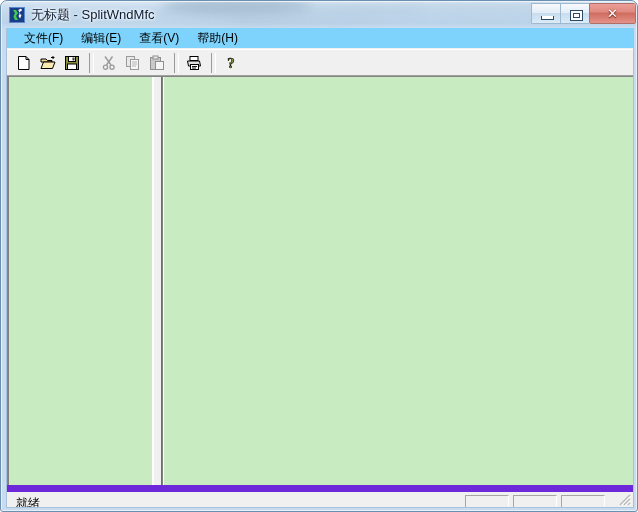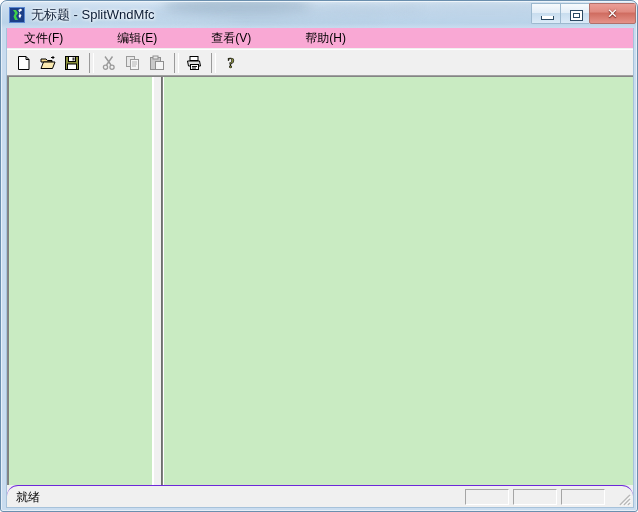--- a/index.html
+++ b/index.html
@@ -165,26 +165,25 @@
     border-bottom: 1px solid #a7c2da;
     overflow: hidden;
   }
 
   
   #menubar {
     position: absolute;
     left: 0; top: 0;
     width: 626px;
     height: 20px;
-    background: #f9a8d4;
+    background: #7dd3fc;
     display: flex;
     align-items: center;
     padding-left: 8px;
     box-sizing: border-box;
-    gap: 36px;
   }
   .menu-item {
     font-size: 12px;
     color: #000000;
     padding: 2px 9px 3px 9px;
     white-space: nowrap;
     cursor: default;
     line-height: 14px;
   }
 
@@ -265,23 +264,22 @@
     border-left: 1px solid #ffffff;
   }
 
   
   #statusbar {
     position: absolute;
     left: 0; bottom: 0;
     width: 626px;
     height: 22px;
     background: #f0f0f0;
-    border-top: 1px solid #6d28d9;
-    box-sizing: border-box;
-    border-radius: 11px;
+    border-top: 7px solid #6d28d9;
+    box-sizing: border-box;
   }
   #status-text {
     position: absolute;
     left: 9px; top: 4px;
     font-size: 12px;
     color: #000000;
     line-height: 14px;
     white-space: nowrap;
   }
   .status-pane {

